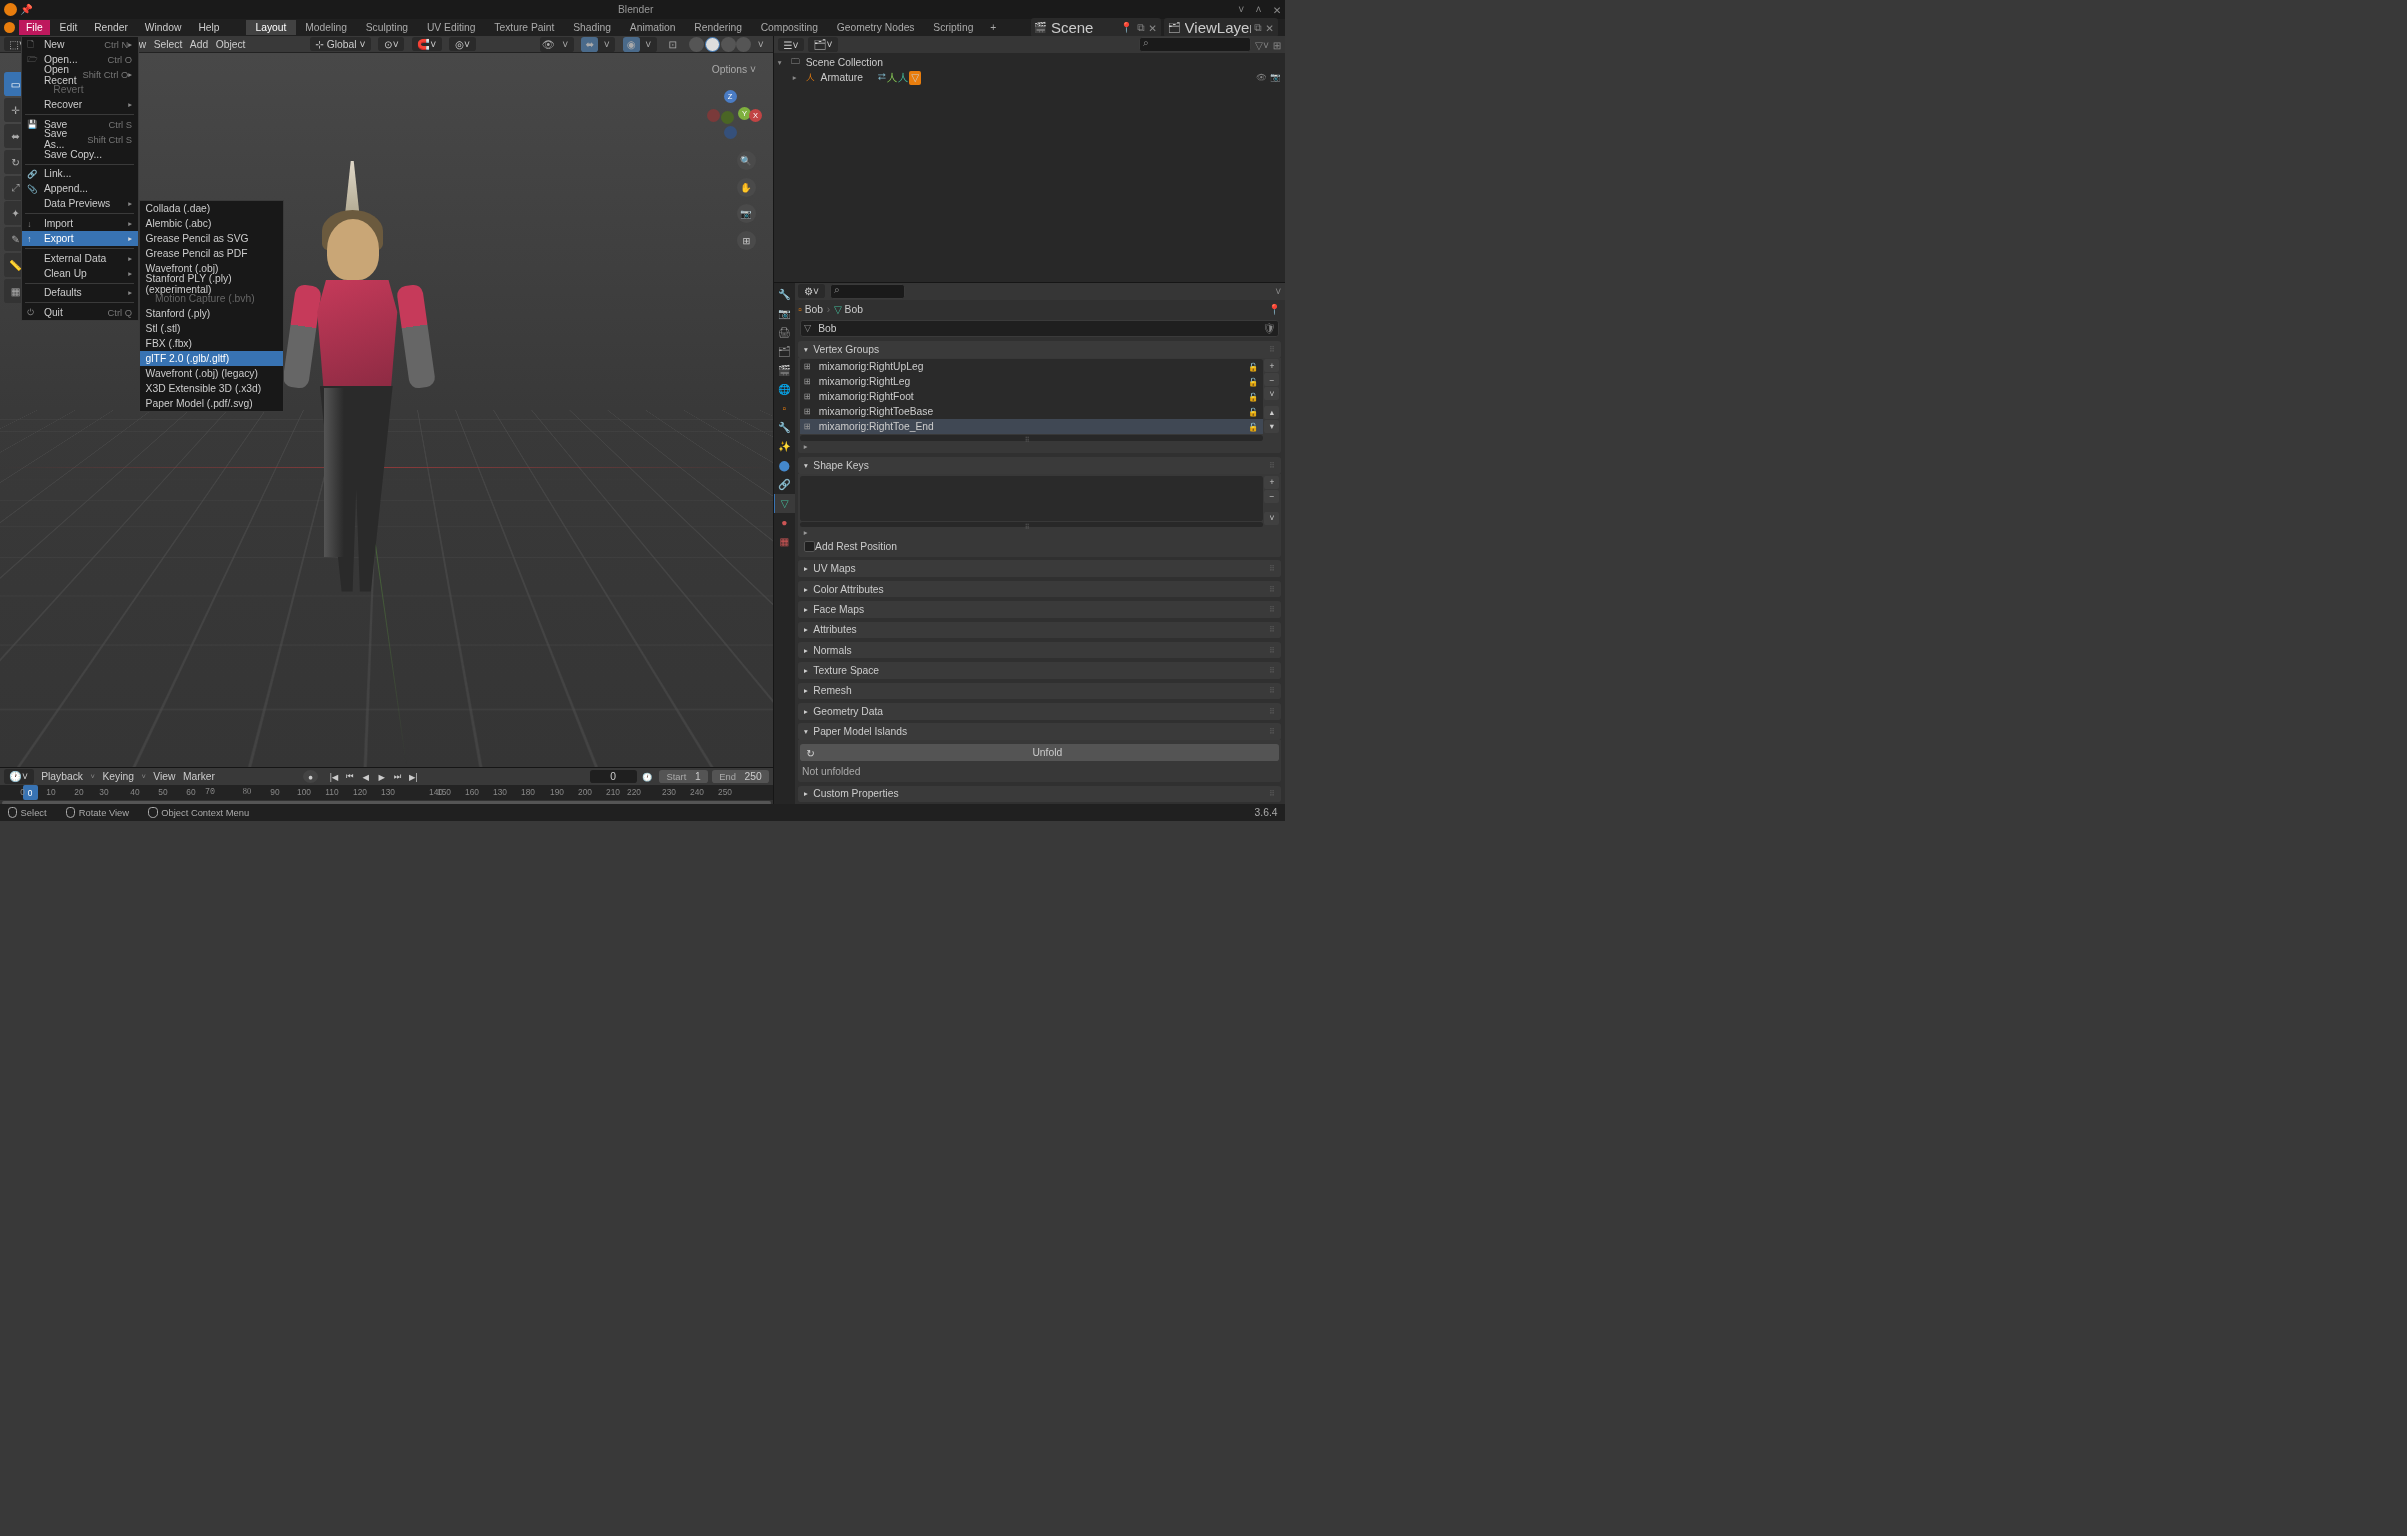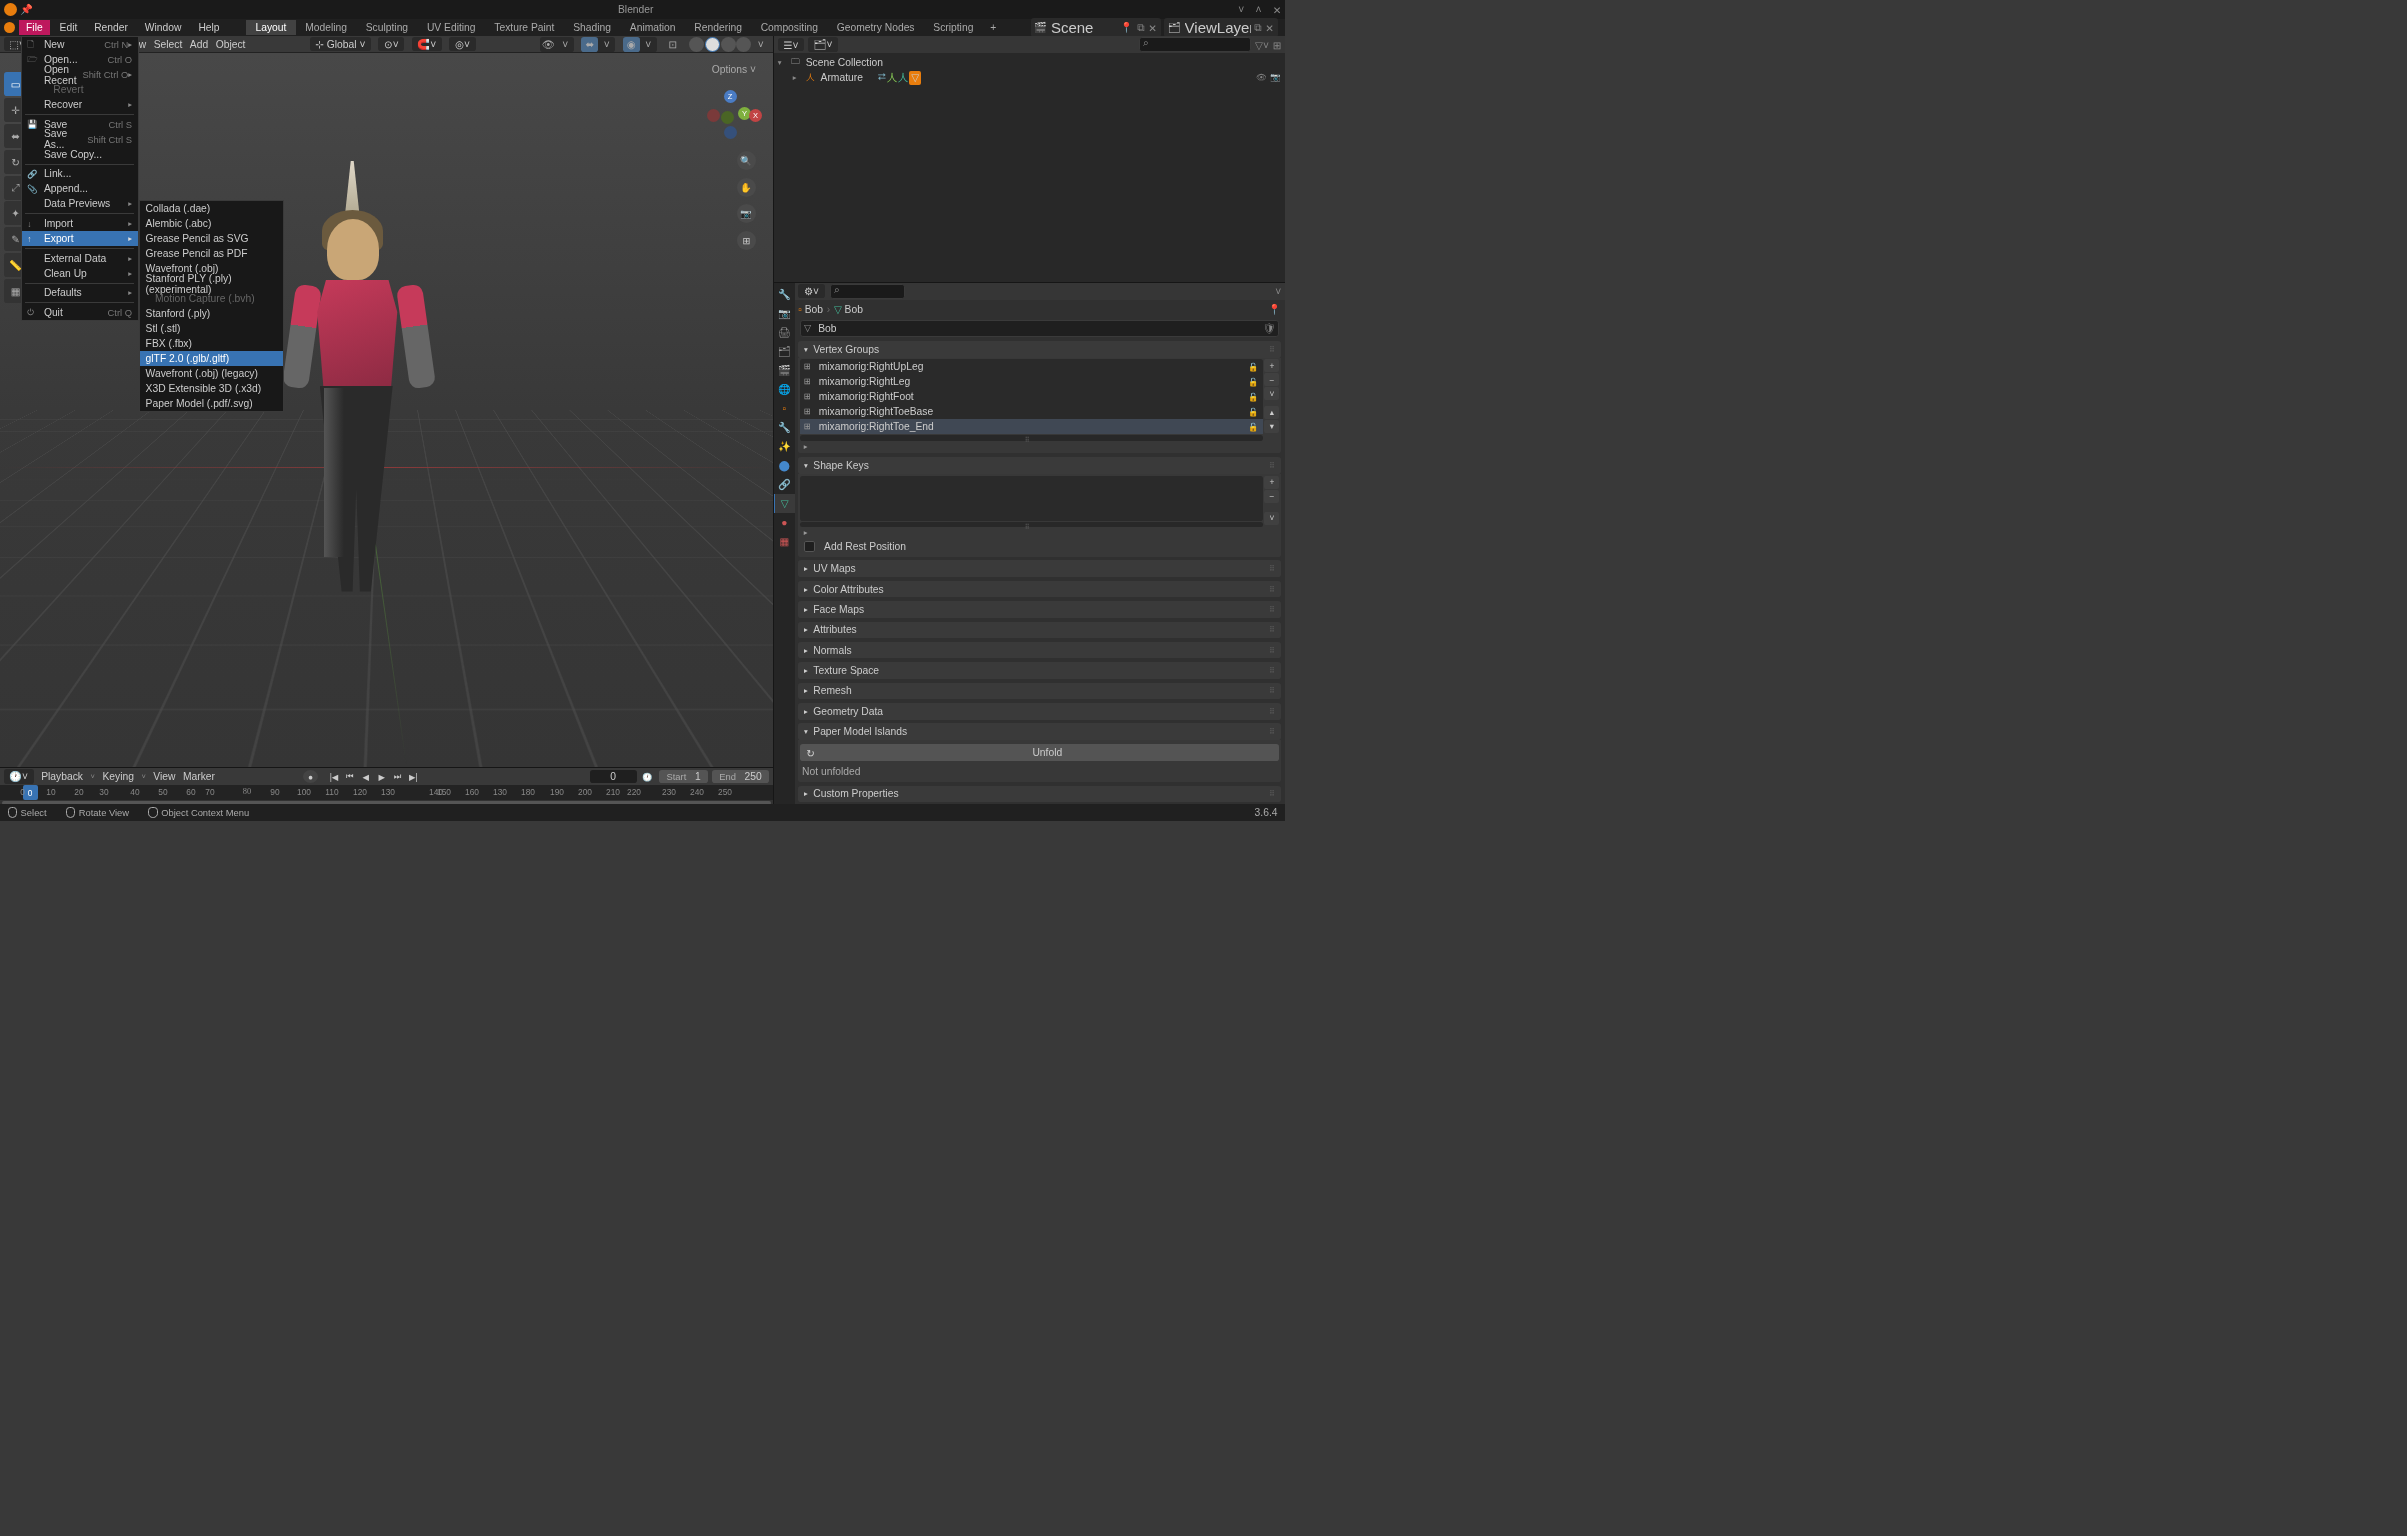--- a/index.html
+++ b/index.html
@@ -145,21 +145,21 @@
     .vg-lock { color: #888; font-size: 8.4px; }
     .vg-side { display: flex; flex-direction: column; gap: 0.9px; margin-left: 1.9px; }
     .vg-side-btn { width: 15px; height: 13px; background: #404040; border-radius: 1.9px; display: flex; align-items: center; justify-content: center; color: #ccc; font-size: 8.4px; }
     .vg-container { display: flex; }
     .vg-list-wrap { flex: 1; }
     .vg-scrollbar { height: 5.6px; background: #282828; border-radius: 2.8px; margin-top: 0.9px; display: flex; justify-content: center; align-items: center; }
     .vg-sb-handle { width: 13px; height: 3.7px; color: #666; font-size: 6.6px; }
     .vg-expand { padding: 0.9px 3.7px; color: #999; font-size: 7.5px; }
     
     .sk-list { height: 45px; background: #2a2a2a; border-radius: 2.8px; }
-    .checkbox-row { display: flex; align-items: center; padding: 2.8px 3.7px; gap: 9px; }
+    .checkbox-row { display: flex; align-items: center; padding: 2.8px 3.7px; gap: 0; }
     .checkbox { width: 11.2px; height: 11.2px; background: #1f1f1f; border: 0.9px solid #555; border-radius: 1.9px; }
     
     .unfold-btn { background: #545454; border-radius: 2.8px; padding: 2.8px; text-align: center; margin: 1.9px 0; display: flex; align-items: center; }
     .unfold-icon { width: 15px; color: #ccc; }
     .unfold-label { flex: 1; text-align: center; }
     .status-text { color: #aaa; padding: 2.8px 1.9px; }
     
     
     .timeline { height: 37px; background: #2a2a2a; border-top: 1.9px solid #161616; }
     .tl-header { height: 17px; background: #393939; display: flex; align-items: center; padding: 0 3.7px; gap: 7.5px; }
@@ -357,21 +357,21 @@
       </div>
       <div class="tl-ruler" id="tl-ruler">
         <div class="tl-playhead">0</div>
       <span class="tl-tick" style="left: 22.5px;">0</span>
           <span class="tl-tick" style="left: 51px;">10</span>
           <span class="tl-tick" style="left: 79px;">20</span>
           <span class="tl-tick" style="left: 104px;">30</span>
           <span class="tl-tick" style="left: 135px;">40</span>
           <span class="tl-tick" style="left: 163px;">50</span>
           <span class="tl-tick" style="left: 191px;">60</span>
-          <span class="tl-tick" style="left: 210px;">70</span>
+          <span class="tl-tick" style="left: 210px; font-family: Liberation Mono, monospace;">70</span>
           <span class="tl-tick" style="left: 247px; font-family: Liberation Serif, serif;">80</span>
           <span class="tl-tick" style="left: 275px;">90</span>
           <span class="tl-tick" style="left: 304px;">100</span>
           <span class="tl-tick" style="left: 332px;">110</span>
           <span class="tl-tick" style="left: 360px;">120</span>
           <span class="tl-tick" style="left: 388px;">130</span>
           <span class="tl-tick" style="left: 436px;">140</span>
           <span class="tl-tick" style="left: 444px;">150</span>
           <span class="tl-tick" style="left: 472px;">160</span>
           <span class="tl-tick" style="left: 500px;">130</span>

